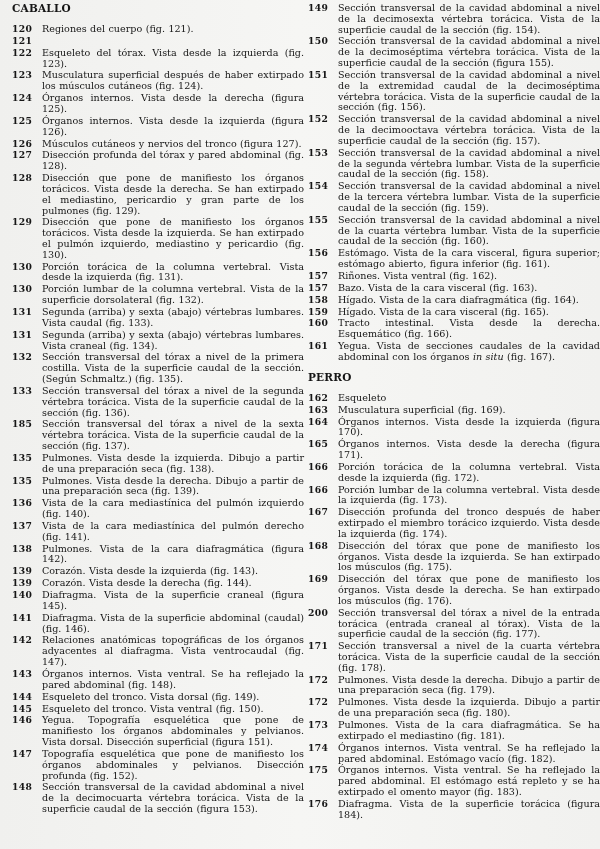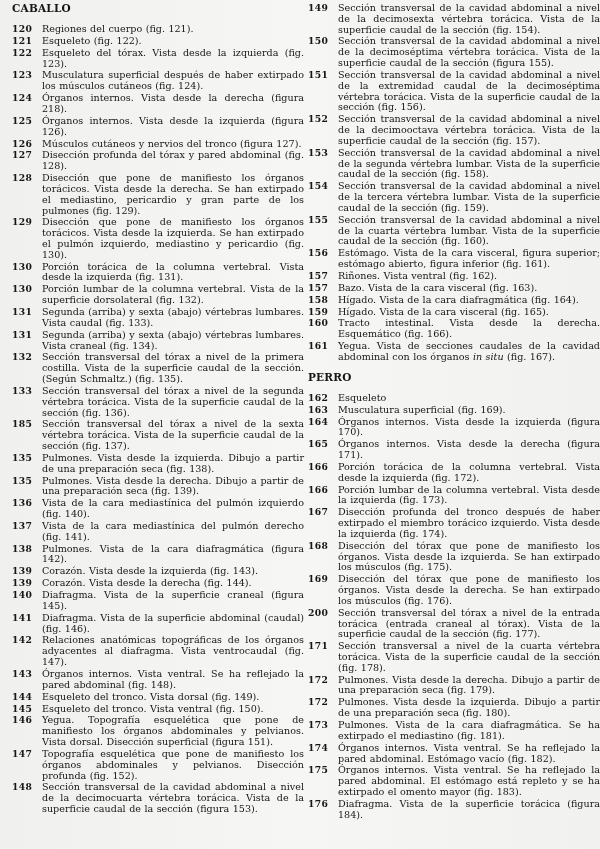--- a/index.html
+++ b/index.html
@@ -67,33 +67,32 @@
 
   <div class="column col-left">
     <div class="section-heading">CABALLO</div>
     <div id="caballo-left">
         <div class="entry">
           <span class="num">120</span>
           <span class="text">Regiones del cuerpo (fig. 121).</span>
         </div>
         <div class="entry">
           <span class="num">121</span>
-          <span class="text">Esqueleto (fig. 122).</span>
         </div>
         <div class="entry">
           <span class="num">122</span>
           <span class="text">Esqueleto del tórax. Vista desde la izquierda (fig. 123).</span>
         </div>
         <div class="entry">
           <span class="num">123</span>
           <span class="text">Musculatura superficial después de haber extirpado los músculos cutáneos (fig. 124).</span>
         </div>
         <div class="entry">
           <span class="num">124</span>
-          <span class="text">Órganos internos. Vista desde la derecha (figura 218).</span>
+          <span class="text">Órganos internos. Vista desde la derecha (figura 125).</span>
         </div>
         <div class="entry">
           <span class="num">125</span>
           <span class="text">Órganos internos. Vista desde la izquierda (figura 126).</span>
         </div>
         <div class="entry">
           <span class="num">126</span>
           <span class="text">Músculos cutáneos y nervios del tronco (figura 127).</span>
         </div>
         <div class="entry">

